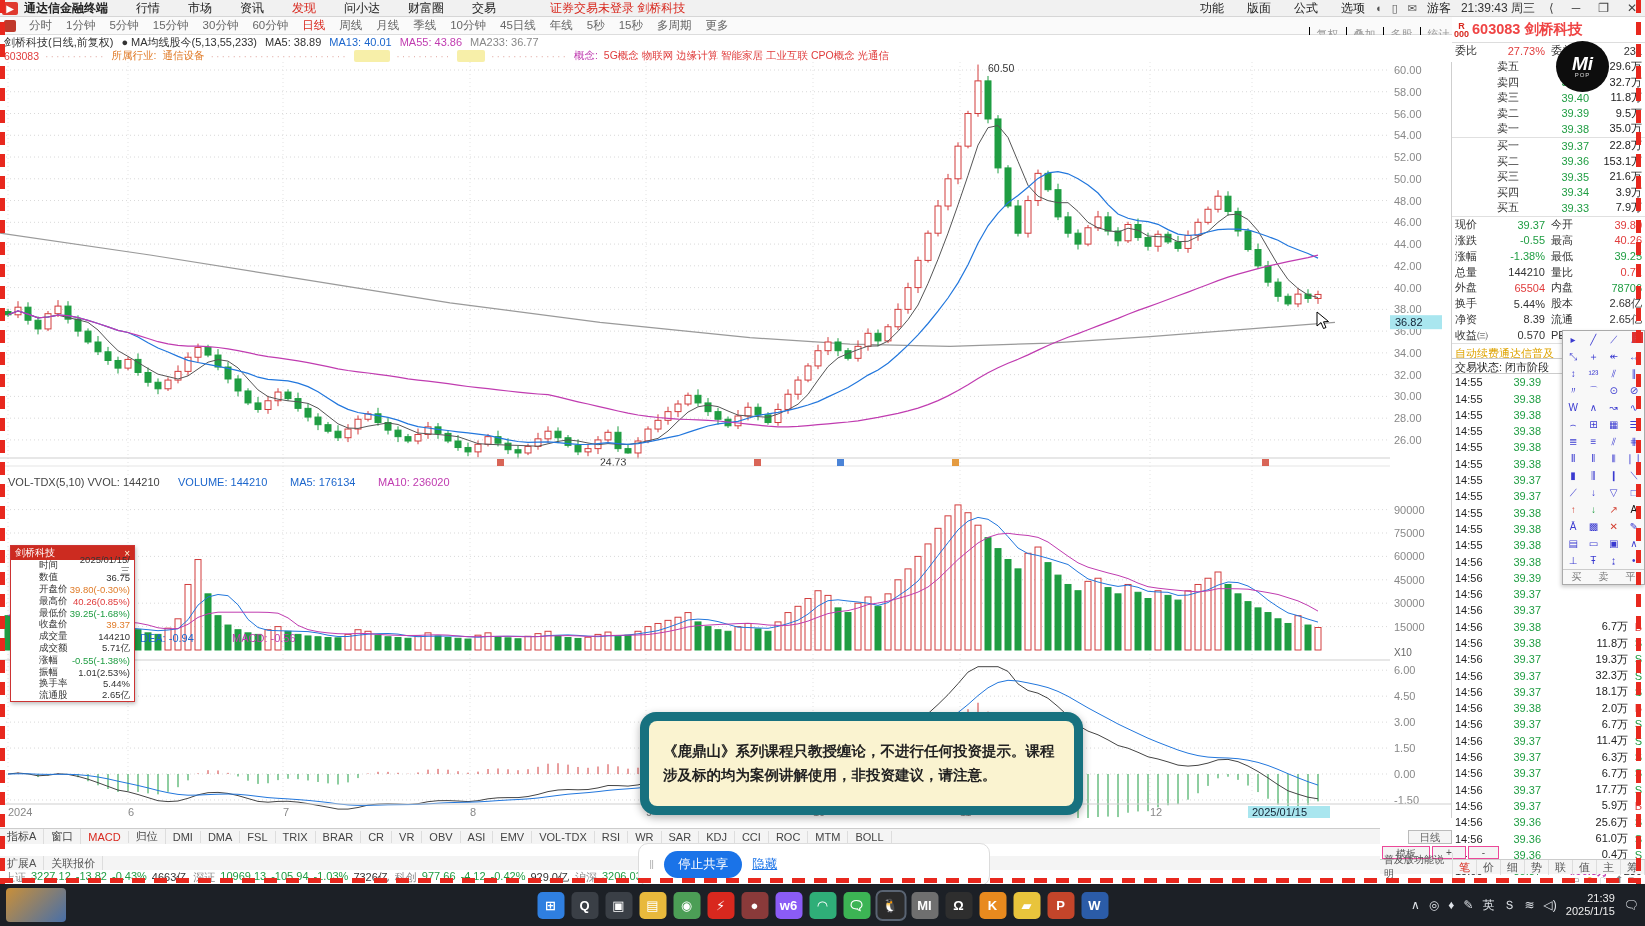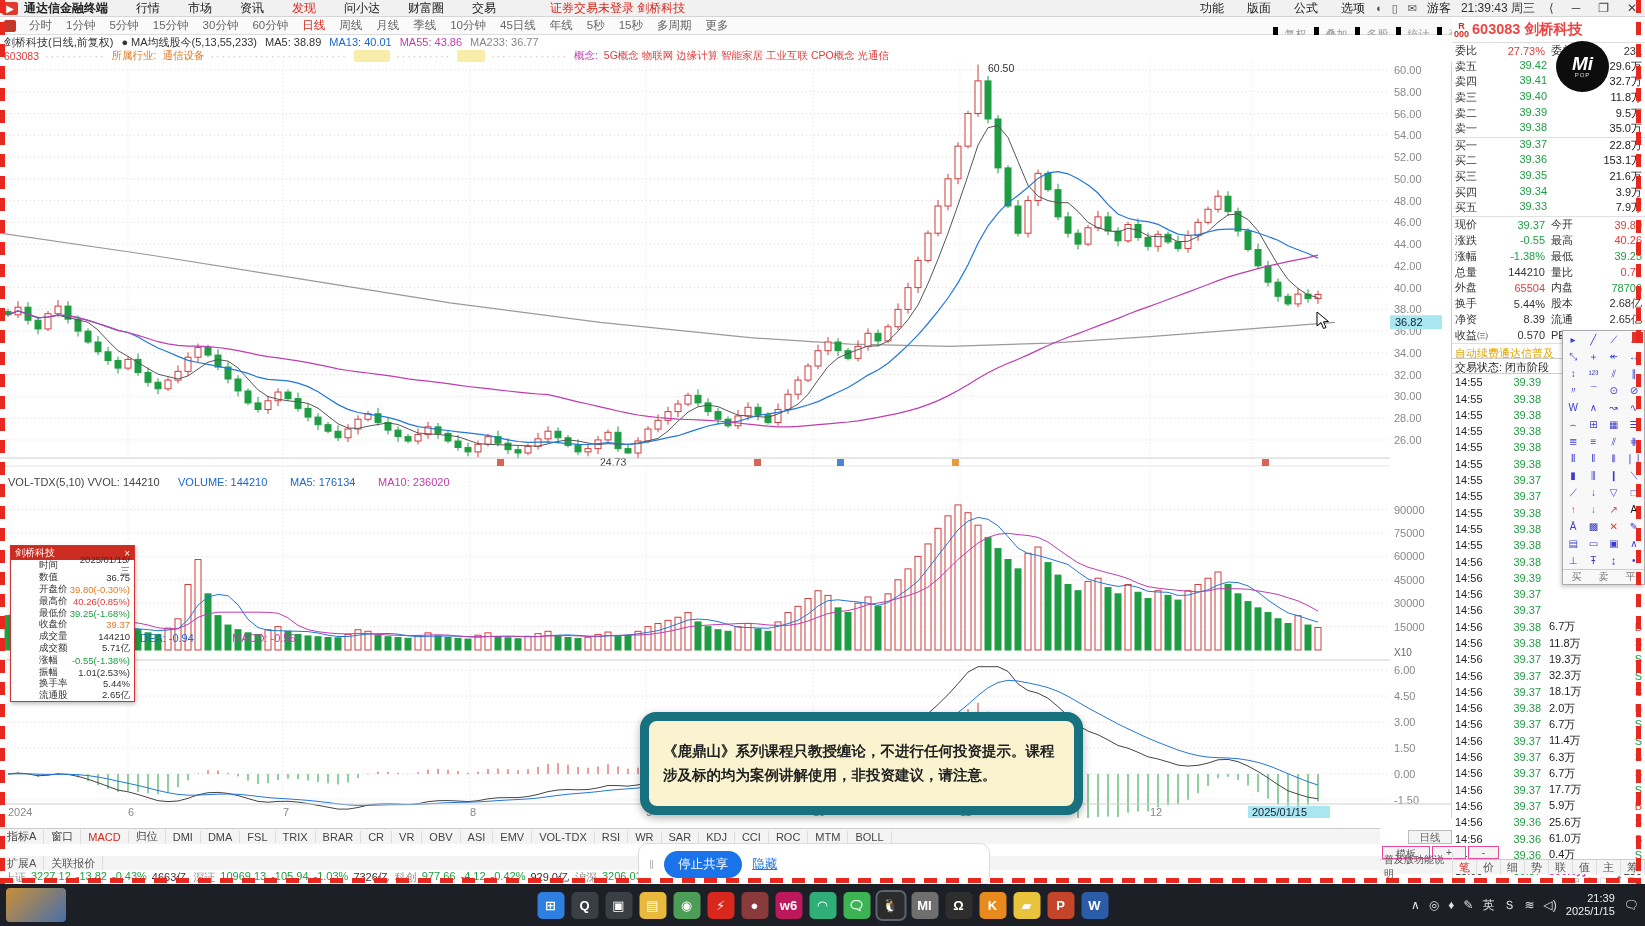--- a/index.html
+++ b/index.html
@@ -15,52 +15,52 @@
 .mb-center{color:#d8281e;font-size:12px;margin-left:40px;margin-right:auto;}
 .mb-right{display:flex;align-items:center;gap:10px;padding-right:4px;font-size:12px;}
 .mb-ic{color:#555;font-size:11px;}
 .mb-clock{color:#333;}
 .winbtn{color:#444;font-size:12px;padding:0 4px;}
 .periodbar{position:absolute;left:0;top:17px;width:1645px;height:18px;background:#fafafa;border-bottom:1px solid #ddd;display:flex;align-items:center;color:#666;}
 .pb-ic{width:12px;height:12px;background:#c0392b;margin:0 6px 0 4px;border-radius:2px;}
 .period{padding:0 7px;font-size:11.5px;}
 .period.active{color:#d8281e;}
 .pb-right{margin-left:auto;display:flex;align-items:center;color:#999;}
-.pb-tool{padding:0 7px;border-left:5px solid #000000;font-size:11px;margin-top:17px;}
+.pb-tool{padding:0 7px;border-left:1px solid #000000;font-size:11px;margin-top:17px;}
 
 .inforow1{position:absolute;left:0;top:35px;width:1452px;height:14px;display:flex;gap:8px;align-items:center;padding-left:4px;font-size:11px;background:#fff;}
 .inforow2{position:absolute;left:0;top:49px;width:1452px;height:13px;display:flex;gap:6px;align-items:center;padding-left:4px;font-size:10.5px;background:#fff;}
 .dotfill{color:#e7b9b4;letter-spacing:2px;overflow:hidden;white-space:nowrap;flex:0 1 auto;}
 .hl-faint{background:#f7efa9;color:#d9c06a;padding:0 8px;border-radius:2px;}
 .c-k{color:#333}.c-b{color:#1c66cc}.c-m{color:#c03cb0}.c-r{color:#e03c3c}.c-g{color:#1f9d42}
 .c-grey{color:#888}.c-org{color:#e07b28}
 
 #chartwrap{position:absolute;left:0;top:62px;width:1452px;height:756px;background:#fff;border-right:1px solid #cfcfcf;}
 
 #quote{position:absolute;left:1452px;top:17px;width:193px;height:861px;background:#fff;font-size:11px;}
 .q-head{height:26px;display:flex;align-items:center;border-bottom:1px solid #ddd;padding-left:2px;}
 .q-r{color:#d8281e;font-size:9px;font-weight:bold;line-height:8px;text-align:center;margin-right:3px;}
 .q-code{font-weight:bold;font-size:14.5px;color:#ef4444;}
-.q-row{display:flex;height:15.6px;padding:0 3px;}
+.q-row{display:flex;align-items:center;height:15.6px;padding:0 3px;margin-left:42px;}
 .q-row .lbl{width:40px;color:#333;}
 .q-row .prc{width:52px;text-align:right;}
 .q-row .vol{flex:1;text-align:right;color:#222;}
 .q-sep{border-top:1px solid #e0e0e0;}
 .q-stat{display:flex;height:15.8px;align-items:center;padding:0 3px;}
 .q-stat span{white-space:nowrap;}
 .q-stat .l1{width:34px;color:#333;}
 .q-stat .v1{width:56px;text-align:right;}
 .q-stat .l2{width:38px;color:#333;padding-left:6px;}
 .q-stat .v2{flex:1;text-align:right;}
 .q-link{height:15px;color:#dfa403;padding:2px 3px;border-top:1px solid #e0e0e0;overflow:hidden;white-space:nowrap;}
 .q-status{height:16px;padding:1px 3px;border-top:1px solid #ccc;border-bottom:1px solid #ccc;color:#222;}
 #tslist .ts-row{display:flex;height:16.3px;align-items:center;padding:0 3px;font-size:11px;}
 #tslist .t{width:38px;color:#222;}
 #tslist .p{width:48px;text-align:right;color:#1f9d42;}
-#tslist .v{flex:1;text-align:left;color:#222;padding-left:8px;}
+#tslist .v{flex:1;text-align:right;color:#222;padding-left:8px;}
 #tslist .f{width:14px;text-align:right;}
 #tslist .f.B{color:#e03c3c}#tslist .f.S{color:#1f9d42}
 #tslist .ts-row:last-child .v{color:#c03cb0;font-weight:bold;}
 #tslist .tail{width:20px;text-align:right;color:#222;overflow:hidden;}
 
 .tabsrow{position:absolute;left:0;top:828px;width:1380px;height:16px;background:#f4f4f4;border-top:1px solid #ccc;display:flex;align-items:center;color:#444;}
 .tab{padding:0 7px;border-right:1px solid #ddd;white-space:nowrap;font-size:11px;}
 .tab.active{color:#d8281e;}
 .extrow{position:absolute;left:0;top:856px;width:1380px;height:14px;background:#f4f4f4;display:flex;align-items:center;color:#555;}
 .tickerrow{position:absolute;left:0;top:870px;width:1380px;height:14px;background:#fff;display:flex;align-items:center;gap:6px;padding-left:4px;white-space:nowrap;overflow:hidden;}
@@ -1389,21 +1389,21 @@
   <div id="taskbar">
     <div class="weather"></div>
     <div class="tb-center" id="tbcenter">
         <div class="tb-ic" style="background: rgb(47, 127, 224);">⊞</div>
         <div class="tb-ic" style="background: rgb(58, 63, 70);">Q</div>
         <div class="tb-ic" style="background: rgb(58, 63, 70);">▣</div>
         <div class="tb-ic" style="background: rgb(232, 185, 60);">▤</div>
         <div class="tb-ic" style="background: rgb(76, 158, 86);">◉</div>
         <div class="tb-ic" style="background: rgb(216, 40, 30);">⚡</div>
         <div class="tb-ic" style="background: rgb(138, 58, 58);">●</div>
-        <div class="tb-ic" style="background: #be185d;">w6</div>
+        <div class="tb-ic" style="background: #8b5cf6;">w6</div>
         <div class="tb-ic" style="background: rgb(47, 174, 120);">◠</div>
         <div class="tb-ic" style="background: rgb(60, 180, 84);">🗨</div>
         <div class="tb-ic active" style="background: rgb(43, 43, 43);">🐧</div>
         <div class="tb-ic" style="background: rgb(111, 111, 111);">MI</div>
         <div class="tb-ic" style="background: rgb(46, 46, 46);">Ω</div>
         <div class="tb-ic" style="background: rgb(232, 138, 30);">K</div>
         <div class="tb-ic" style="background: rgb(232, 196, 60);">▰</div>
         <div class="tb-ic" style="background: rgb(196, 69, 42);">P</div>
         <div class="tb-ic" style="background: rgb(43, 92, 168);">W</div>
       </div>

